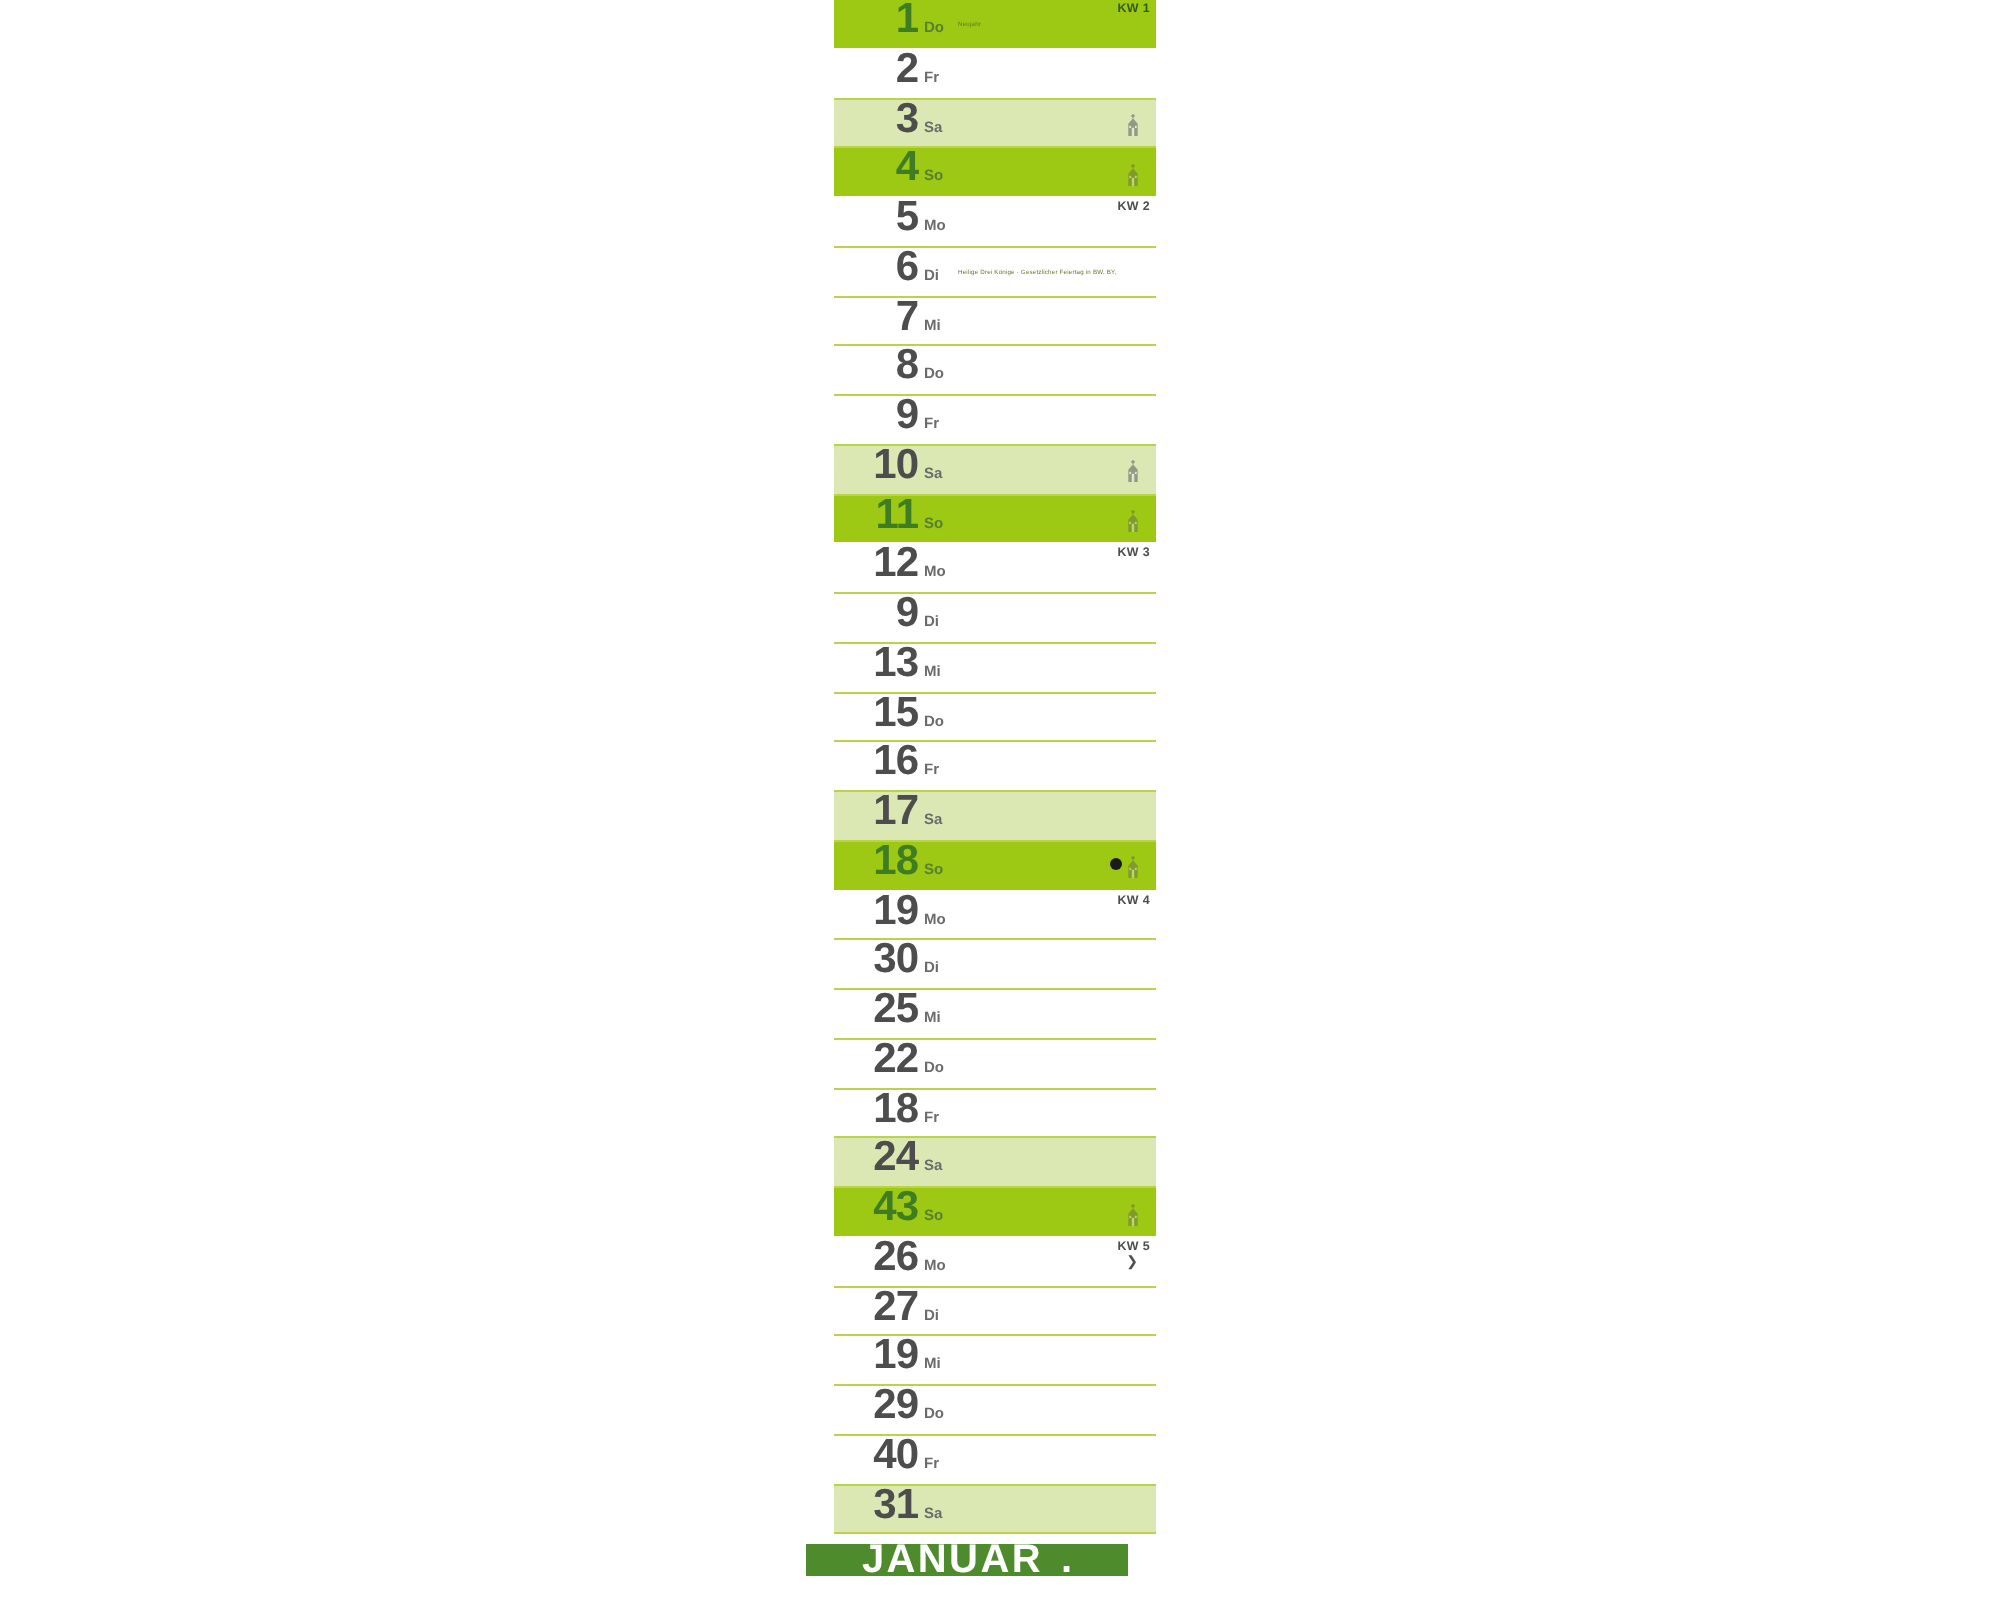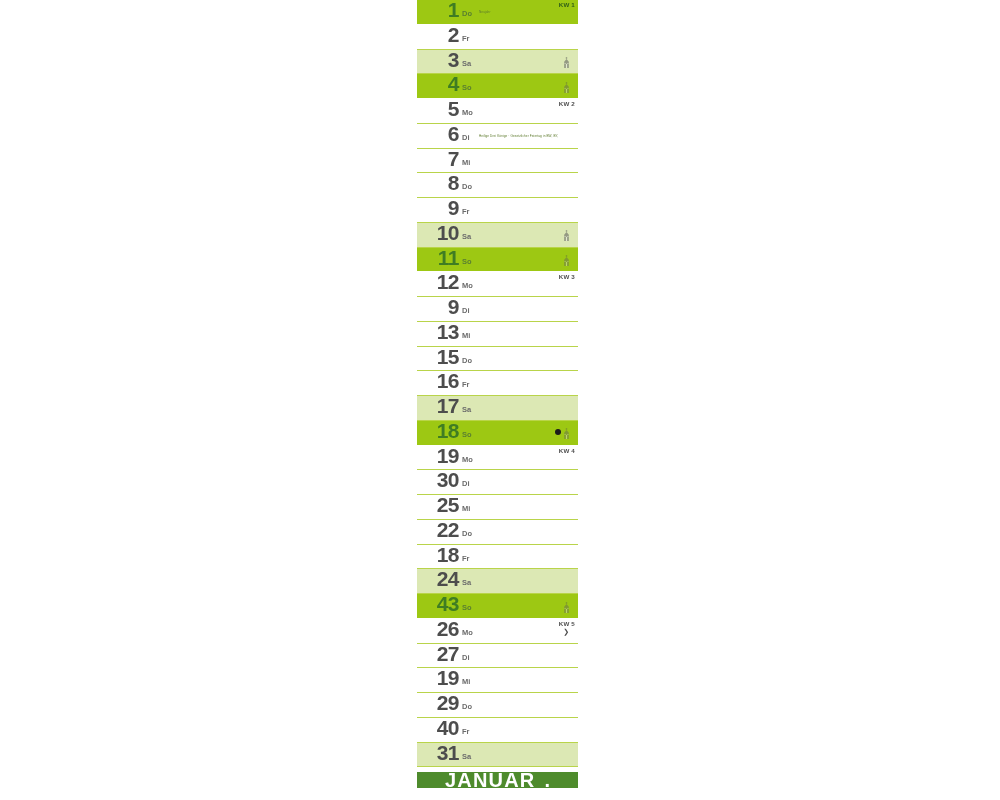--- a/index.html
+++ b/index.html
@@ -154,21 +154,21 @@
     right: 9px;
     top: 9px;
     font-size: 7px;
     color: #4d4d4d;
     line-height: 8px;
   }
 
   
   #month-banner {
     position: absolute;
-    left: 417px;
+    left: 403px;
     top: 772px;
     width: 161px;
     height: 16px;
     background: #4e8b2c;
     display: flex;
     align-items: center;
     justify-content: center;
   }
   #month-banner .month-name {
     color: #ffffff;

